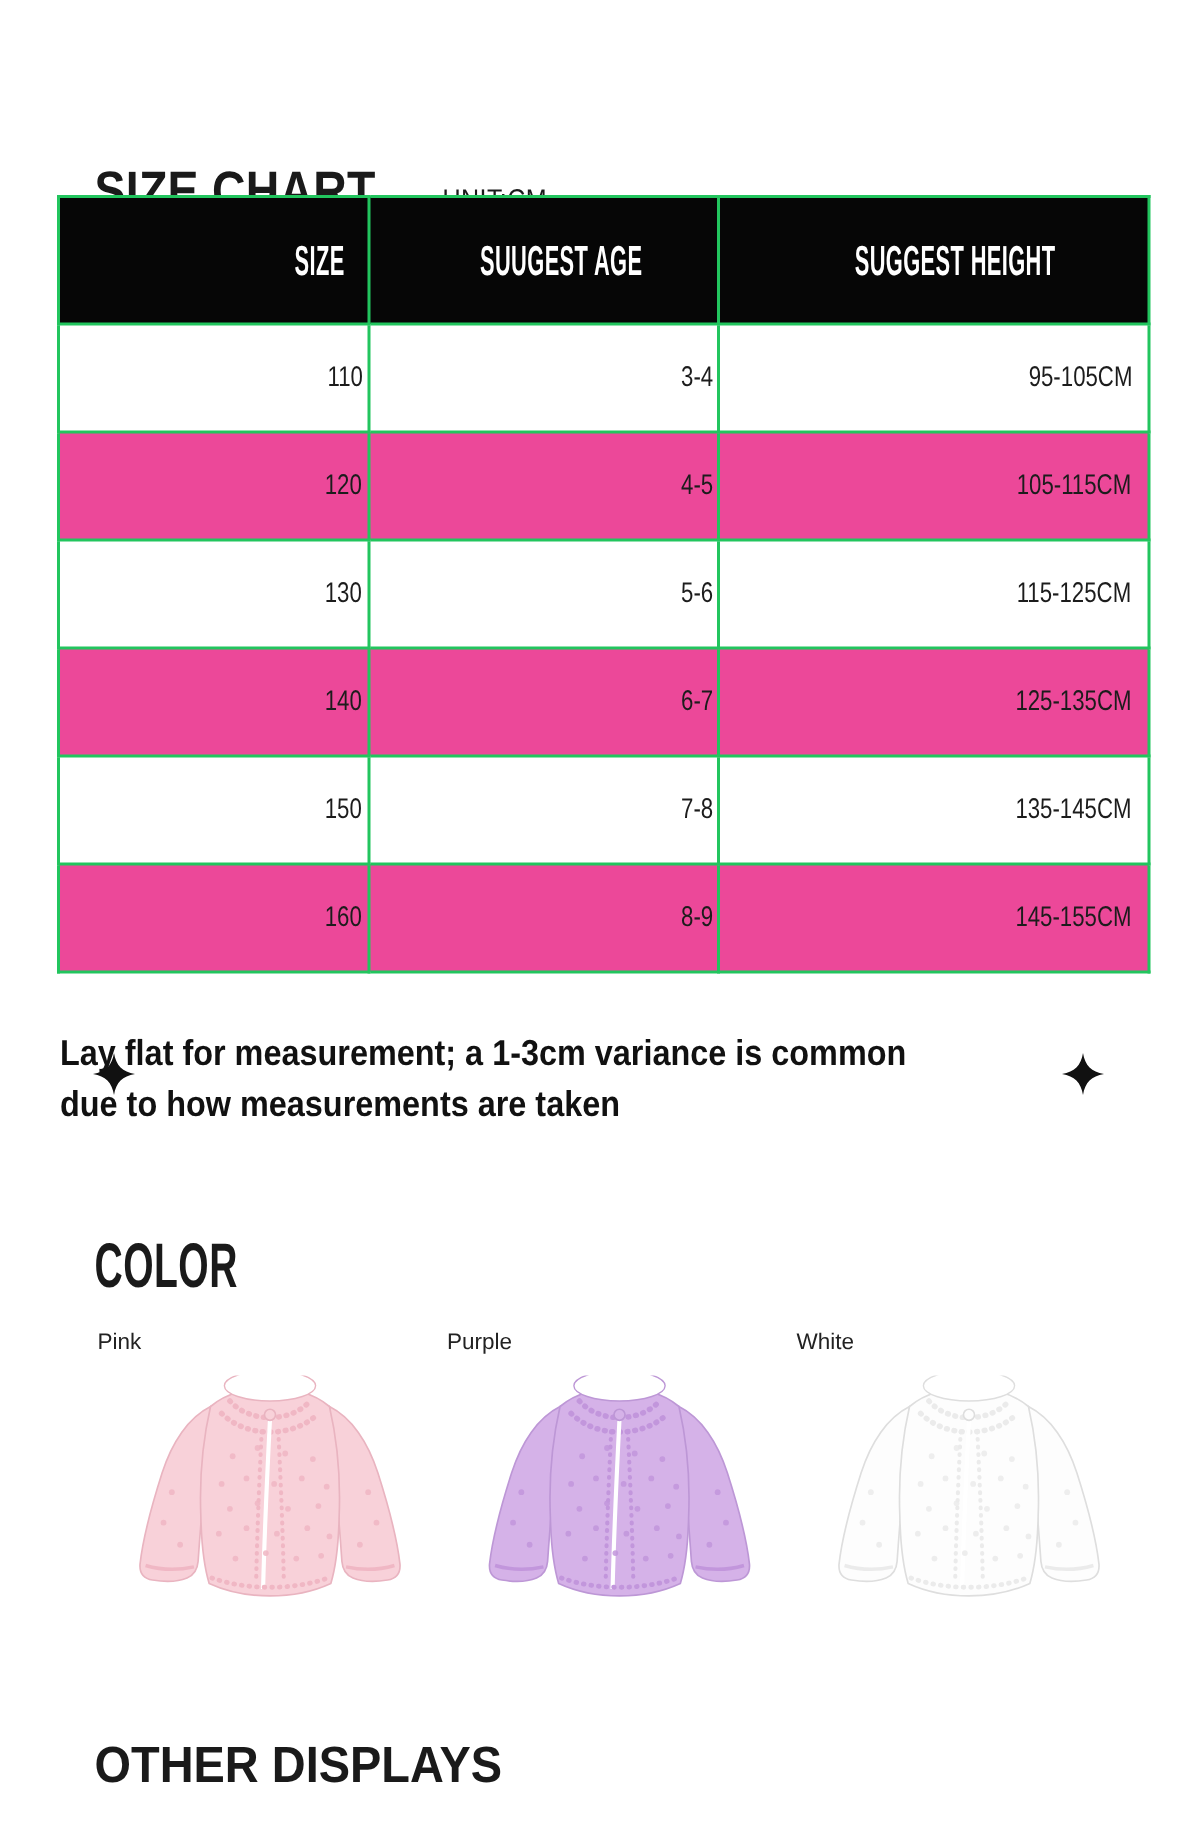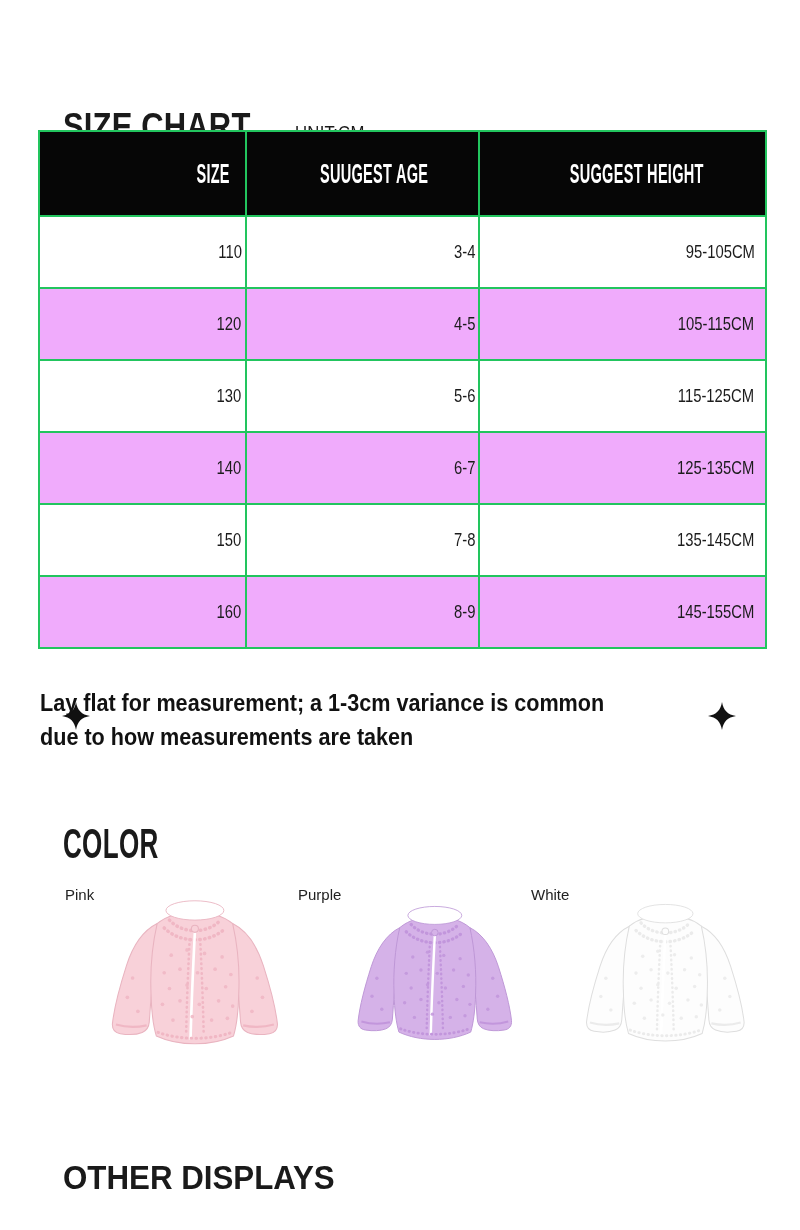--- a/index.html
+++ b/index.html
@@ -13,33 +13,33 @@
   .h-main  { font-size:36px; font-weight:700; letter-spacing:.2px; display:inline-block; transform:scaleX(.86); transform-origin:left; }
   .h-unit  { font-size:19px; font-weight:500; display:inline-block; transform:scaleX(.88); transform-origin:left; letter-spacing:.3px; }
   .h-color { position:absolute; left:63px; top:820px; font-size:42px; font-weight:700; display:block; transform:scaleX(.62); transform-origin:left; letter-spacing:.5px; }
   .h-other { position:absolute; left:63px; top:1158px; font-size:34px; font-weight:700; display:block; transform:scaleX(.92); transform-origin:left; }
   
   table.size { position:absolute; left:38px; top:130px; width:727px; border-collapse:collapse; table-layout:fixed; }
   table.size col.c1 { width:207px; } table.size col.c2 { width:233px; } table.size col.c3 { width:287px; }
   table.size th, table.size td { border:2px solid #22c55e; text-align:right; vertical-align:middle; }
   table.size th { height:85px; background:#060606; color:#fff; font-size:28px; font-weight:700; }
   table.size td { height:72px; background:#ffffff; font-size:19px; font-weight:400; color:#1c1c1c;padding-left:44px; }
-  table.size tr.alt td { background:#f0abfc;margin-top:12px; }
+  table.size tr.alt td { background:#ec4899;margin-top:12px; }
   .cxh { display:inline-block; transform:scaleX(.52); transform-origin:center; white-space:nowrap; letter-spacing:.5px; }
   .cxc { display:inline-block; transform:scaleX(.78); transform-origin:center; white-space:nowrap; }
   
   .note { position:absolute; left:0; top:686px; width:800px; 
           font-size:24px; font-weight:700; line-height:34px; color:#111; }
   .note .ln { display:block; transform:scaleX(.9); transform-origin:center; white-space:nowrap; }
   .sparkle { position:absolute; width:28px; height:30px; fill:#111; }
   .sparkle.left  { left:62px;  top:701px; }
   .sparkle.right { left:708px; top:701px; }
   
   .swatches { position:absolute; left:63px; top:886px; width:700px; display:flex; }
-  .swatch { width:233px; display:flex; flex-direction:row; }
+  .swatch { width:233px; display:flex; flex-direction:column; }
   .swatch-label { font-size:15px; color:#222; font-weight:400; margin-left:2px; }
   .swatch svg.cardigan { width:212px; height:163px; margin-top:14px; align-self:center; }
 </style>
 </head>
 <body>
 
 <div class="page">
 
   <div class="title-row">
     <span class="h-main">SIZE CHART</span>

